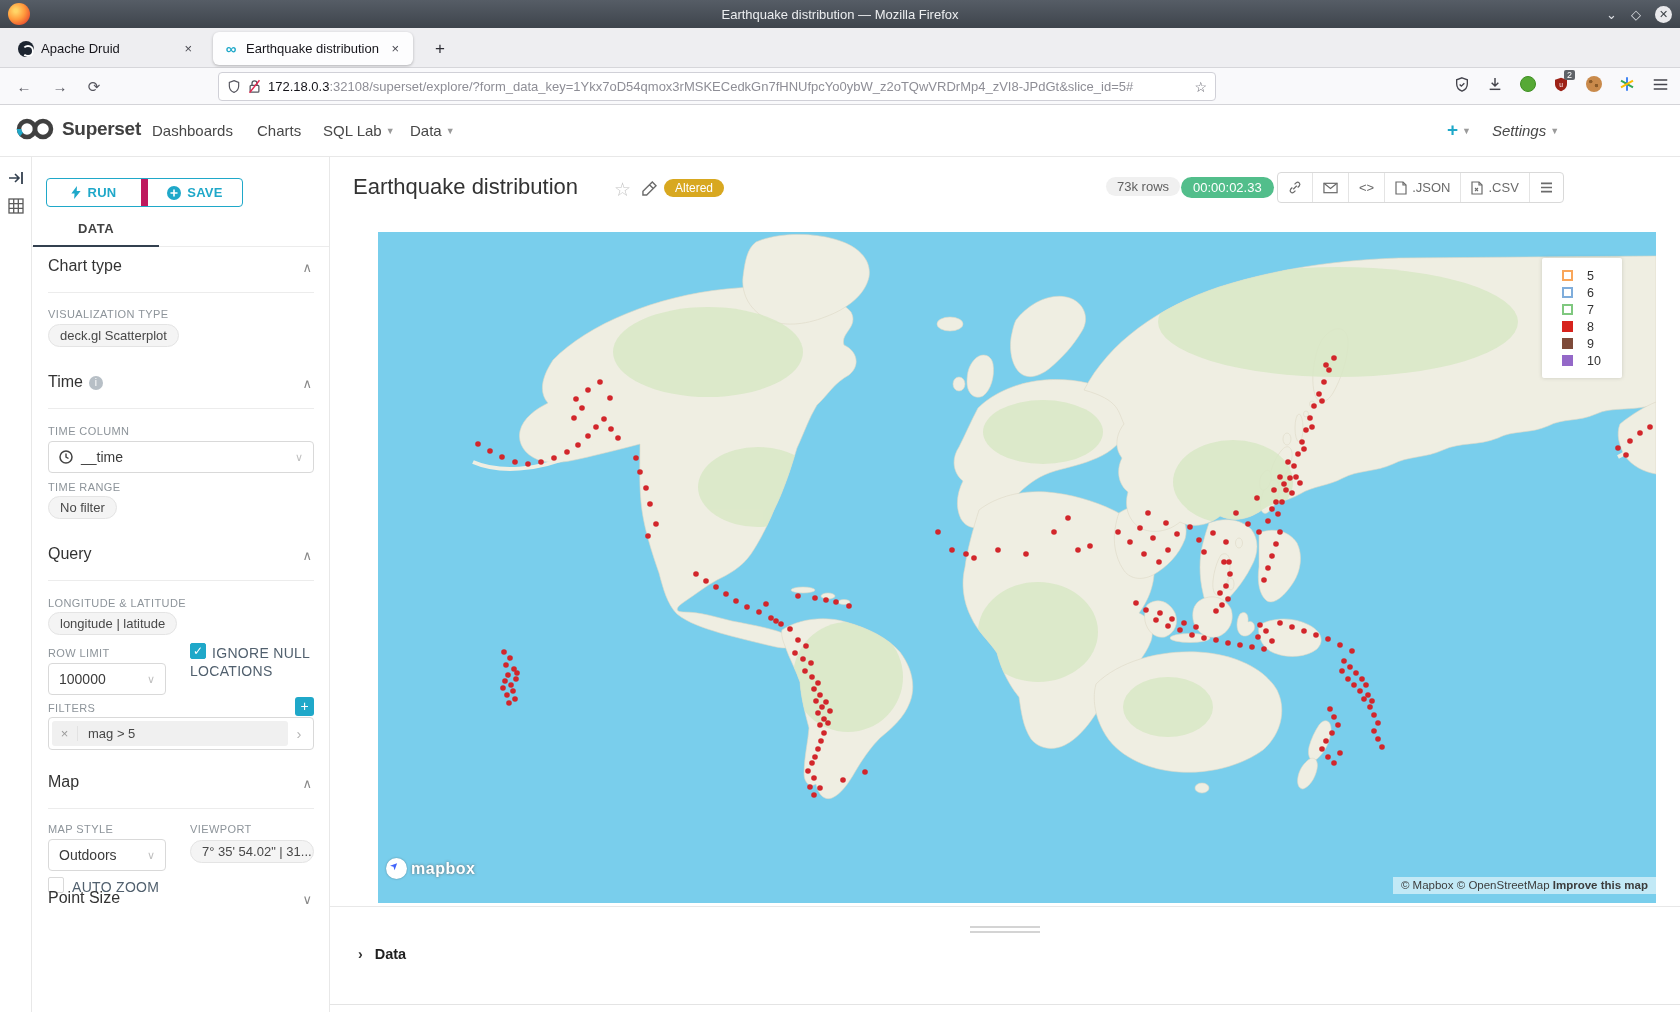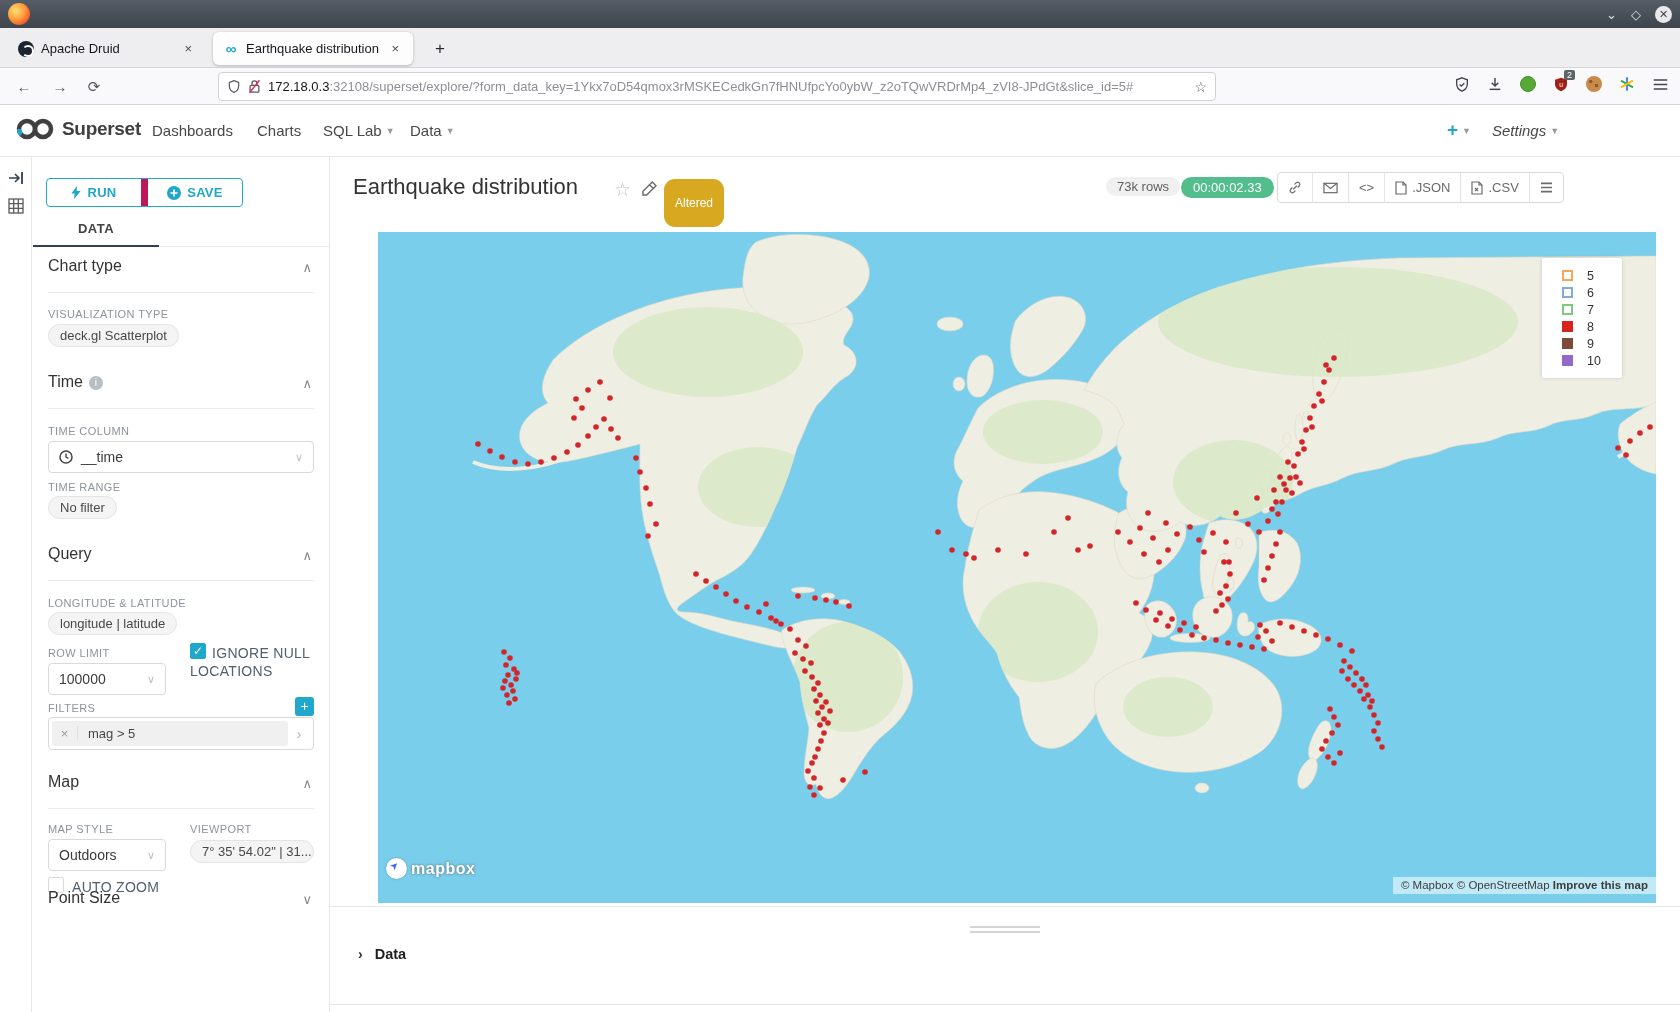--- a/index.html
+++ b/index.html
@@ -82,21 +82,21 @@
   .filter-box { position:absolute; left:16px; top:560px; width:266px; height:33px; border:1px solid #d9d9d9; border-radius:4px; display:flex; align-items:center; padding:3px; }
   .filter-chip { flex:1; height:25px; background:#f0f0f0; border-radius:3px; display:flex; align-items:center; font-size:13px; color:#484848; }
   .chip-x { width:26px; text-align:center; color:#9a9a9a; border-right:1px solid #e2e2e2; font-size:13px; }
   .chip-arrow { width:22px; text-align:center; color:#b5b5b5; font-size:15px; }
   .info-ic { display:inline-block; width:14px; height:14px; border-radius:50%; background:#b7bfc6; color:#fff; font-size:10px; text-align:center; line-height:14px; font-style:normal; margin-left:6px; vertical-align:1px; }
 
   
   .chart-title { position:absolute; left:353px; top:174px; font-size:22px; color:#333; font-weight:500; }
   .title-star { position:absolute; left:614px; top:178px; font-size:19px; color:#c3c3c3; }
   .title-edit { position:absolute; left:642px; top:181px; color:#6b6b6b; }
-  .badge-altered { position:absolute; left:664px; top:179px; background:#d8a820; color:#fff; font-size:12px; border-radius:11px; padding:17px 11px; }
+  .badge-altered { position:absolute; left:664px; top:179px; background:#d8a820; color:#fff; font-size:12px; border-radius:11px; padding:2px 11px; }
   .pill-rows { position:absolute; left:1106px; top:177px; background:#f0f0f0; color:#5f5f5f; font-size:13px; border-radius:11px; padding:2px 11px; }
   .pill-timer { position:absolute; left:1181px; top:177px; background:#52be8b; color:#fff; font-size:13px; border-radius:11px; padding:3px 12px; }
   .btn-group { position:absolute; left:1277px; top:172px; height:31px; border:1px solid #d9d9d9; border-radius:4px; display:flex; align-items:stretch; background:#fff; }
   .btn-group .gbtn { display:flex; align-items:center; justify-content:center; gap:5px; padding:0 10px; color:#6b6b6b; font-size:13px; border-right:1px solid #e4e4e4; }
   .btn-group .gbtn:last-child { border-right:none; }
 
   
   .map-wrap { position:absolute; left:378px; top:232px; width:1278px; height:671px; overflow:hidden; }
   .legend { position:absolute; left:1164px; top:26px; width:80px; background:#fff; border-radius:2px; box-shadow:0 0 4px rgba(0,0,0,.15); padding:9px 0 9px 20px; }
   .leg-row { display:flex; align-items:center; gap:14px; height:17px; font-size:12.5px; color:#333; }
@@ -119,20 +119,21 @@
 
   svg.ic { display:block; }
 </style>
 </head>
 <body>
 
 <div class="screen">
 
   <div class="titlebar">
     <div class="ff-logo"></div>
+    <div class="win-title">Earthquake distribution — Mozilla Firefox</div>
     <div class="win-controls">
       <span class="win-glyph">⌄</span>
       <span class="win-glyph">◇</span>
       <span class="win-close">✕</span>
     </div>
   </div>
 
   <div class="tabbar">
     <div class="tab tab-inactive">
       <span class="favicon druid-fav"></span>

